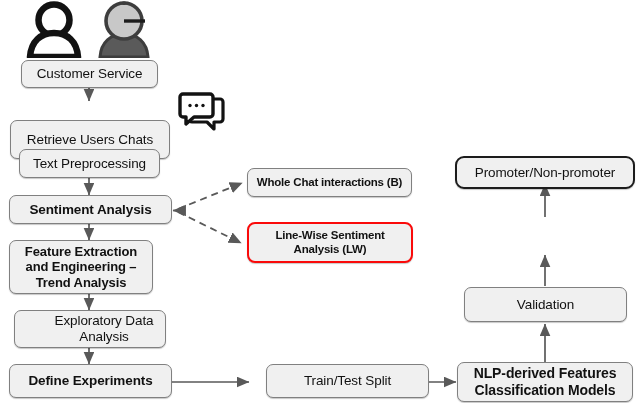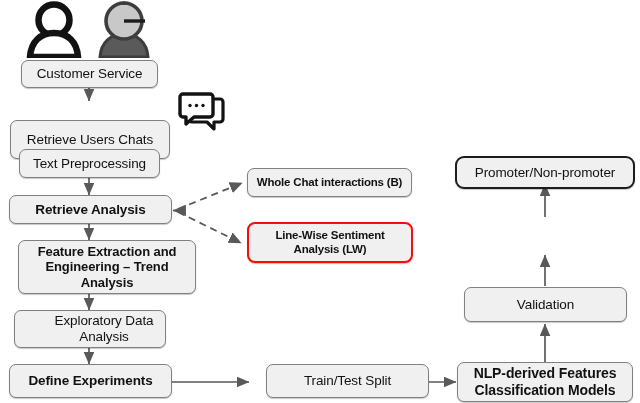--- a/index.html
+++ b/index.html
@@ -131,23 +131,23 @@
       <circle cx="25" cy="13.5" r="1.7" fill="#121212"></circle>
     </svg>
   </div>
 
   <div class="node" style="left:21px; top:60px; width:137px; height:28px;">Customer Service</div>
 
   <div class="node" style="left:10px; top:120px; width:160px; height:39px;">Retrieve Users Chats</div>
 
   <div class="node" style="left:19px; top:149px; width:141px; height:29px;">Text Preprocessing</div>
 
-  <div class="node bold" style="left:9px; top:195px; width:163px; height:29px;">Retrieve Analysis</div>
+  <div class="node bold" style="left:9px; top:195px; width:163px; height:29px;">Sentiment Analysis</div>
 
-  <div class="node bold" style="left:18px; top:240px; width:178px; height:54px; font-size:13px;">Feature Extraction and Engineering – Trend Analysis</div>
+  <div class="node bold" style="left:9px; top:240px; width:144px; height:54px; font-size:13px;">Feature Extraction and Engineering – Trend Analysis</div>
 
   <div class="node" style="left:14px; top:310px; width:152px; height:38px;padding-left:33px;">Exploratory Data Analysis</div>
 
   <div class="node bold" style="left:9px; top:364px; width:163px; height:34px;">Define Experiments</div>
 
   <div class="node small" style="left:247px; top:168px; width:165px; height:29px;">Whole Chat interactions (B)</div>
 
   <div class="node small red" style="left:247px; top:222px; width:166px; height:41px;">Line-Wise Sentiment Analysis (LW)</div>
 
   <div class="node" style="left:266px; top:364px; width:163px; height:34px;">Train/Test Split</div>

